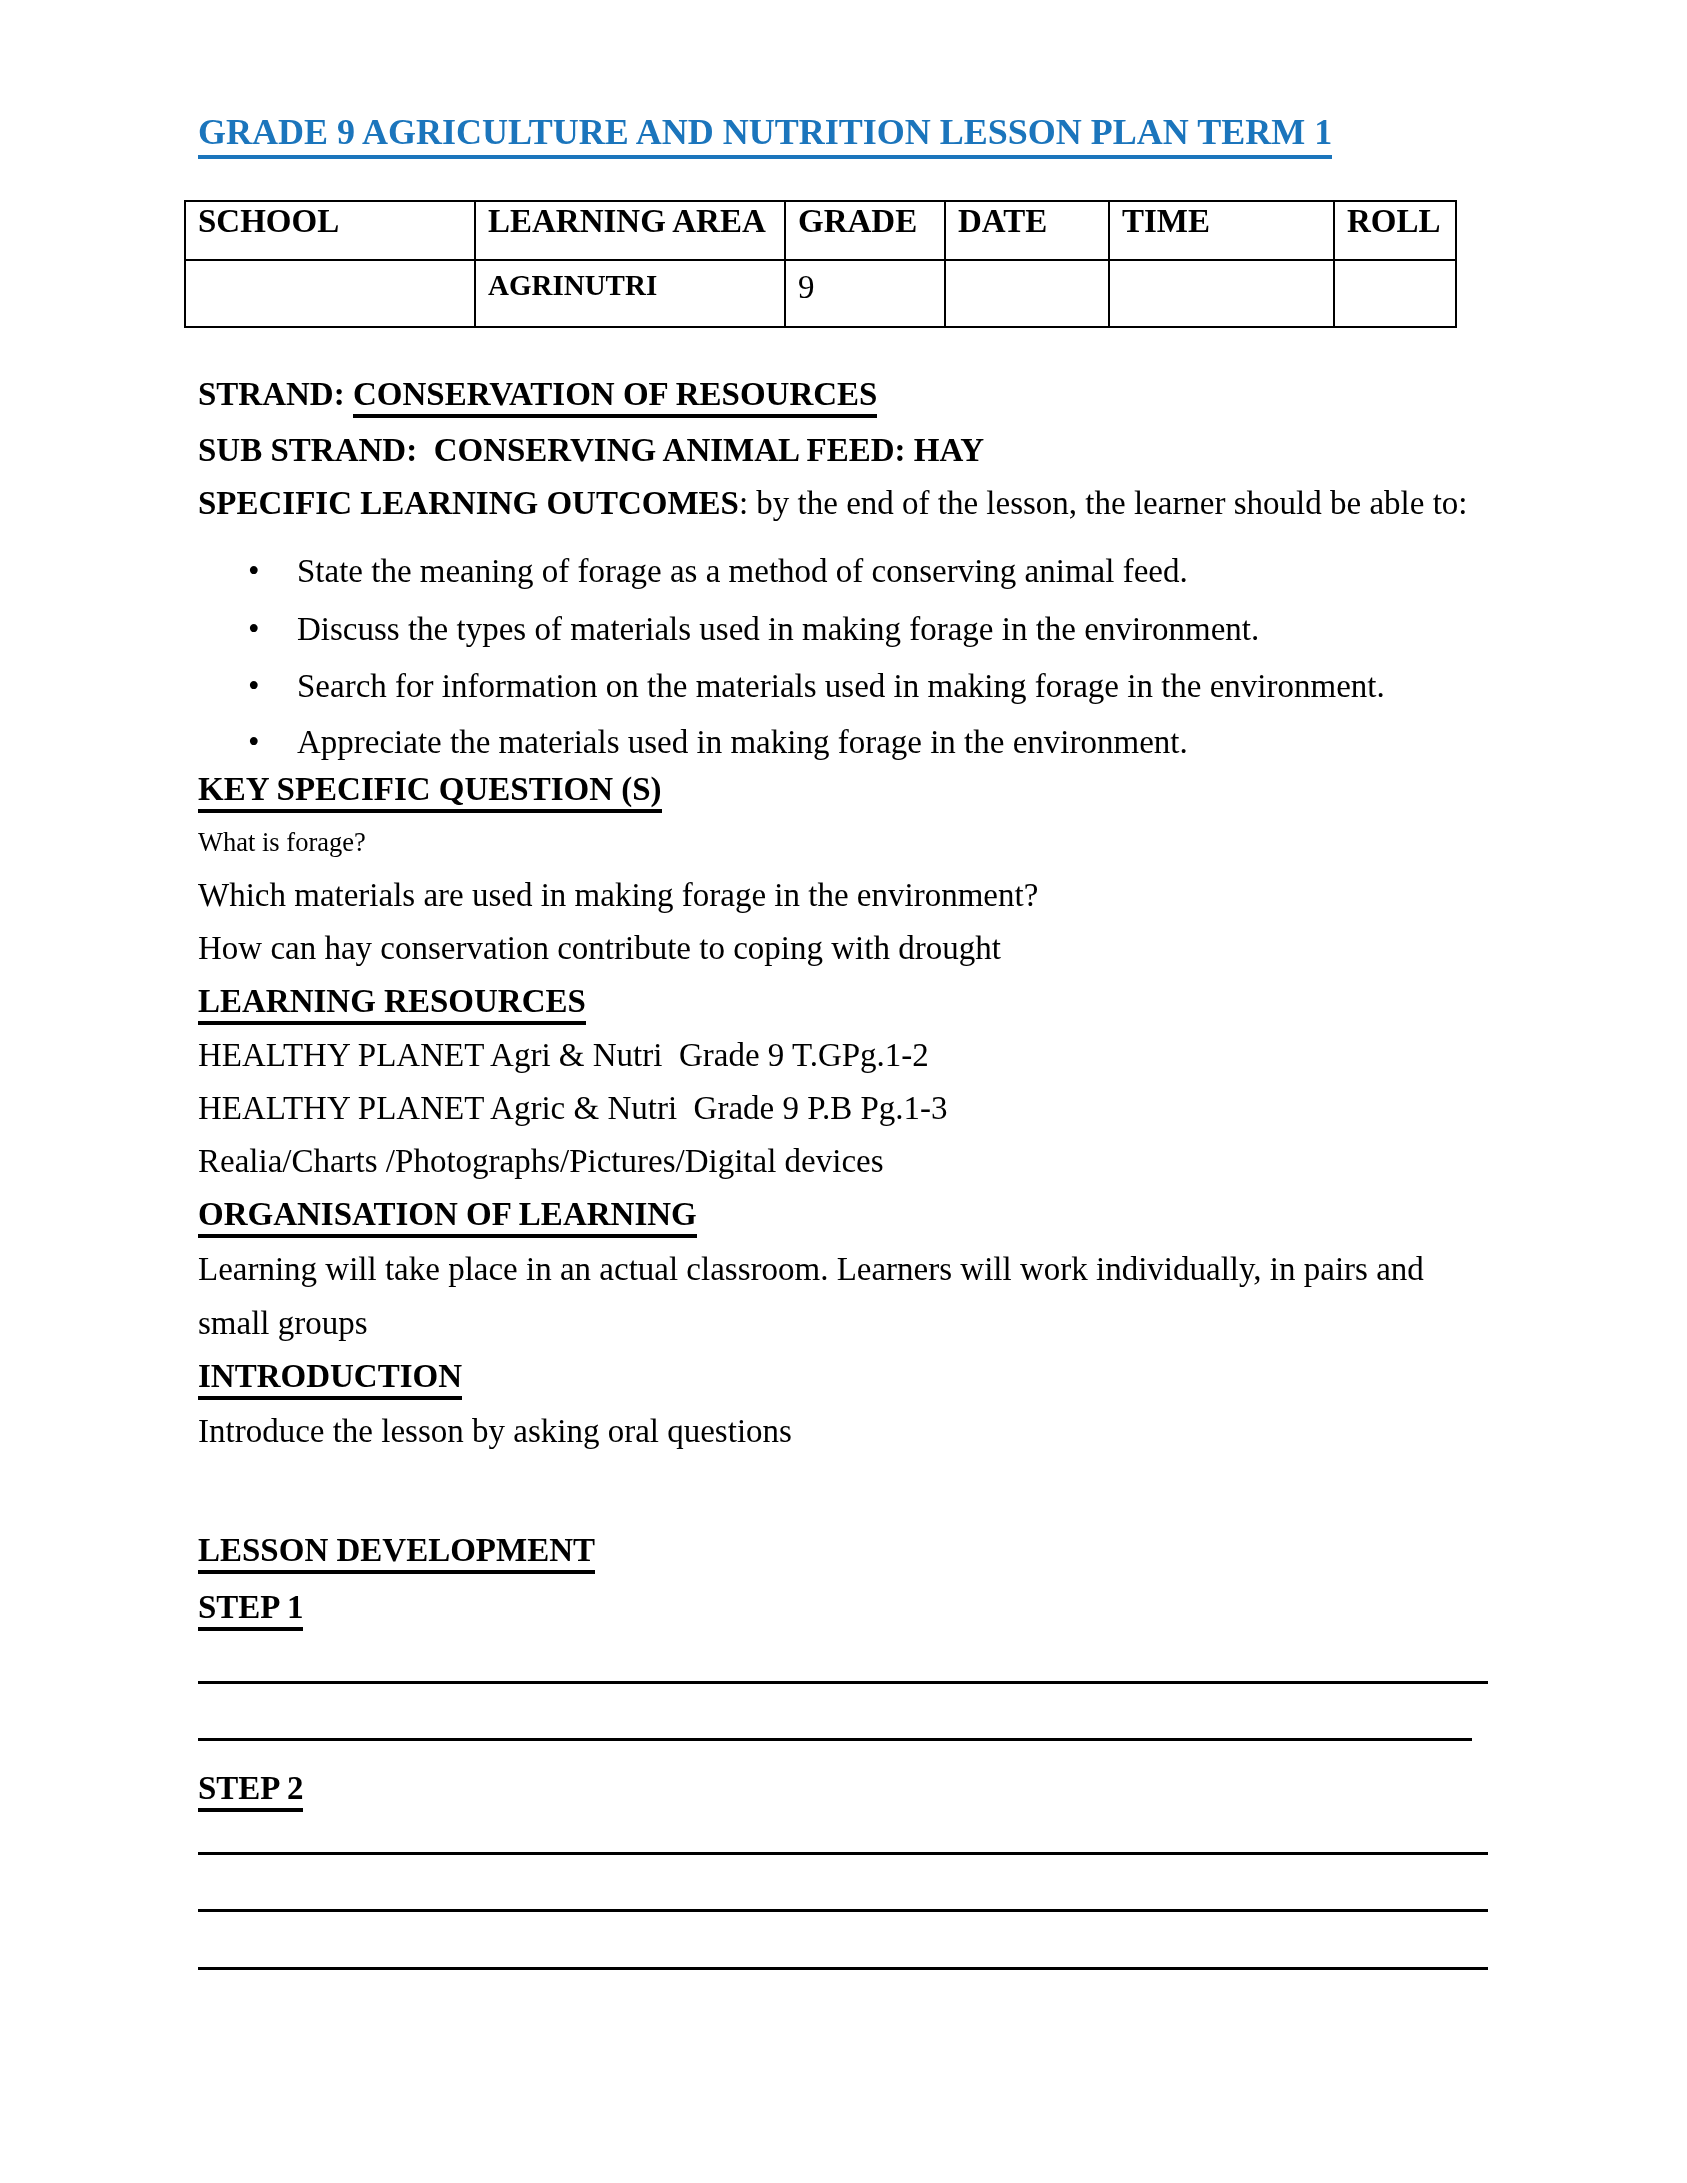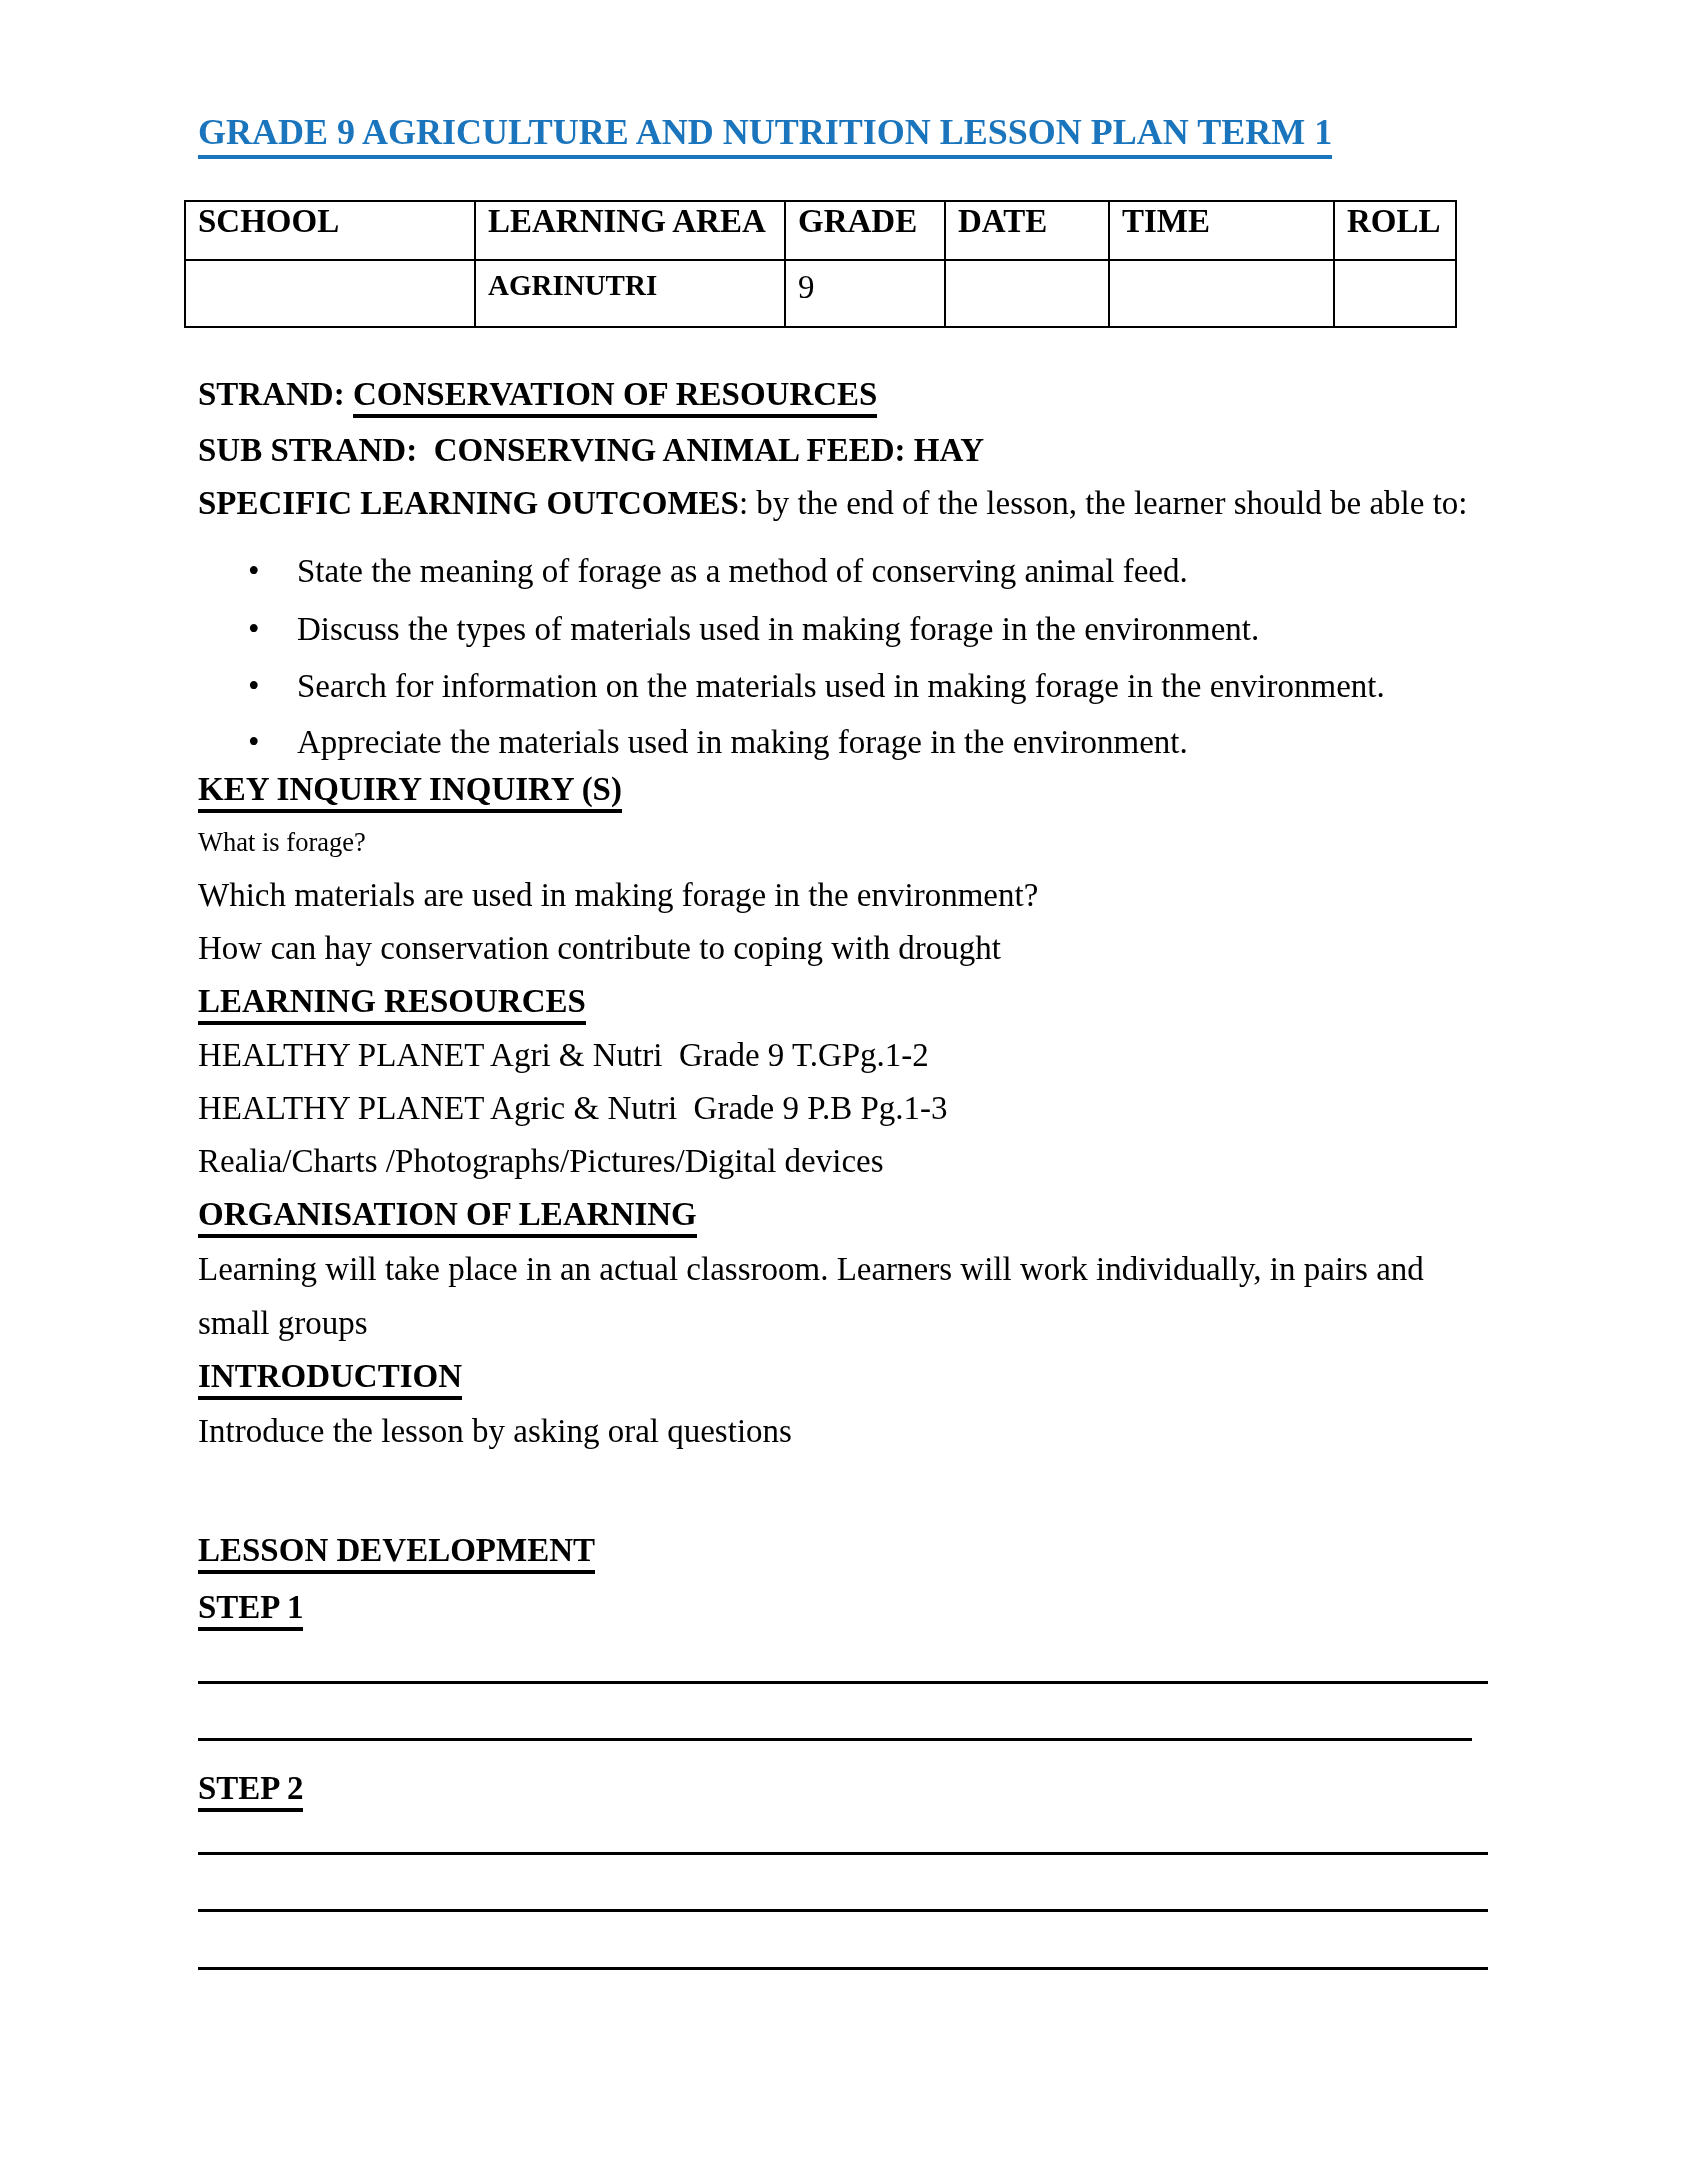--- a/index.html
+++ b/index.html
@@ -76,21 +76,21 @@
 
   <div class="abs b" style="top:374px;"><span>STRAND</span><span>: </span><span class="u-black">CONSERVATION OF RESOURCES</span></div>
 
   <div class="abs" style="top:483px;"><span class="b">SPECIFIC LEARNING OUTCOMES</span><span>: by the end of the lesson, the learner should be able to:</span></div>
 
   <div class="abs bullet-item" style="top:551px;"><span class="dot">•</span><span>State the meaning of forage as a method of conserving animal feed.</span></div>
   <div class="abs bullet-item" style="top:609px;"><span class="dot">•</span><span>Discuss the types of materials used in making forage in the environment.</span></div>
   <div class="abs bullet-item" style="top:666px;"><span class="dot">•</span><span>Search for information on the materials used in making forage in the environment.</span></div>
   <div class="abs bullet-item" style="top:722px;"><span class="dot">•</span><span>Appreciate the materials used in making forage in the environment.</span></div>
 
-  <div class="abs b" style="top:769px;"><span class="u-black">KEY INQUIRY INQUIRY (S)</span></div>
+  <div class="abs b" style="top:769px;"><span class="u-black">KEY SPECIFIC QUESTION (S)</span></div>
   <div class="abs small" style="top:826px;">What is forage?</div>
   <div class="abs" style="top:875px;">Which materials are used in making forage in the environment?</div>
   <div class="abs" style="top:928px;">How can hay conservation contribute to coping with drought</div>
 
   <div class="abs b" style="top:981px;"><span class="u-black">LEARNING RESOURCES</span></div>
   <div class="abs" style="top:1035px;">HEALTHY PLANET Agri &amp; Nutri  Grade 9 T.GPg.1-2</div>
   <div class="abs" style="top:1088px;">HEALTHY PLANET Agric &amp; Nutri  Grade 9 P.B Pg.1-3</div>
   <div class="abs" style="top:1141px;">Realia/Charts /Photographs/Pictures/Digital devices</div>
 
   <div class="abs b" style="top:1194px;"><span class="u-black">ORGANISATION OF LEARNING</span></div>

